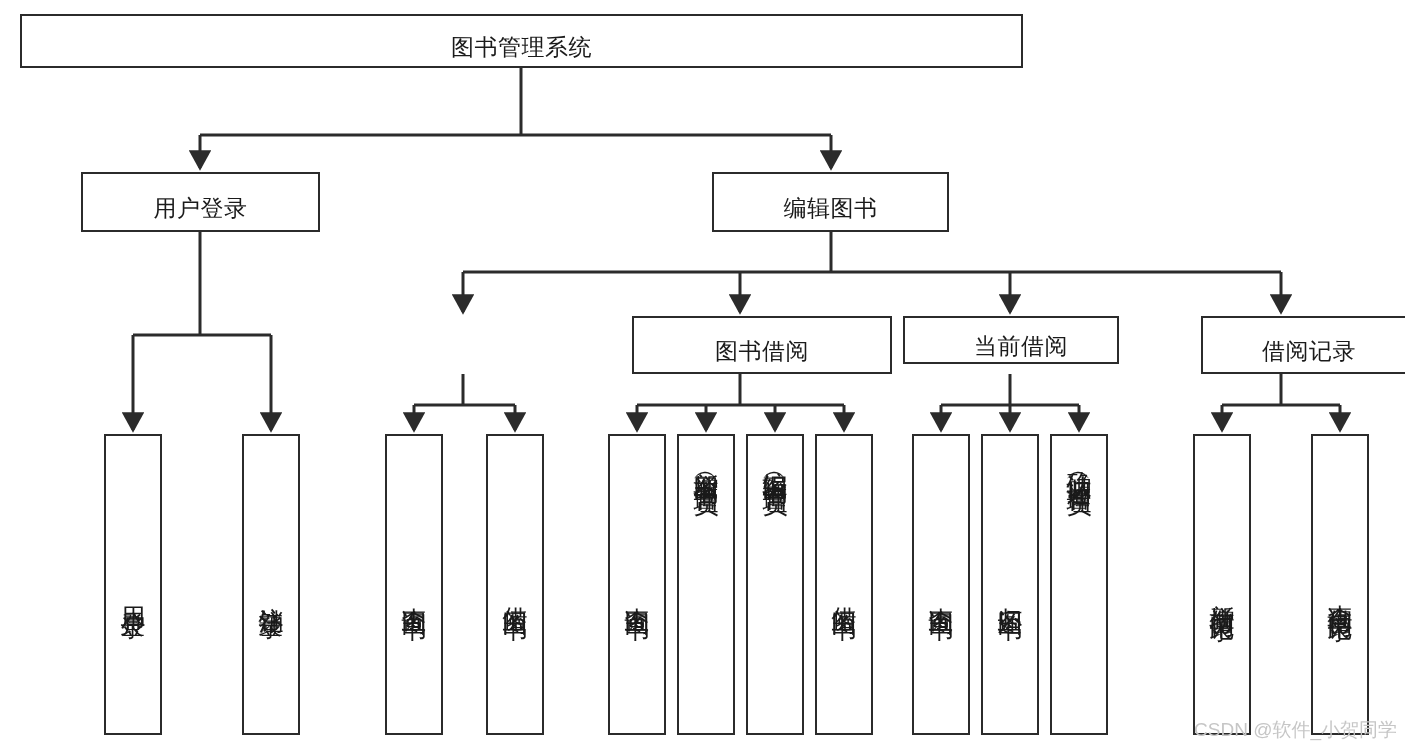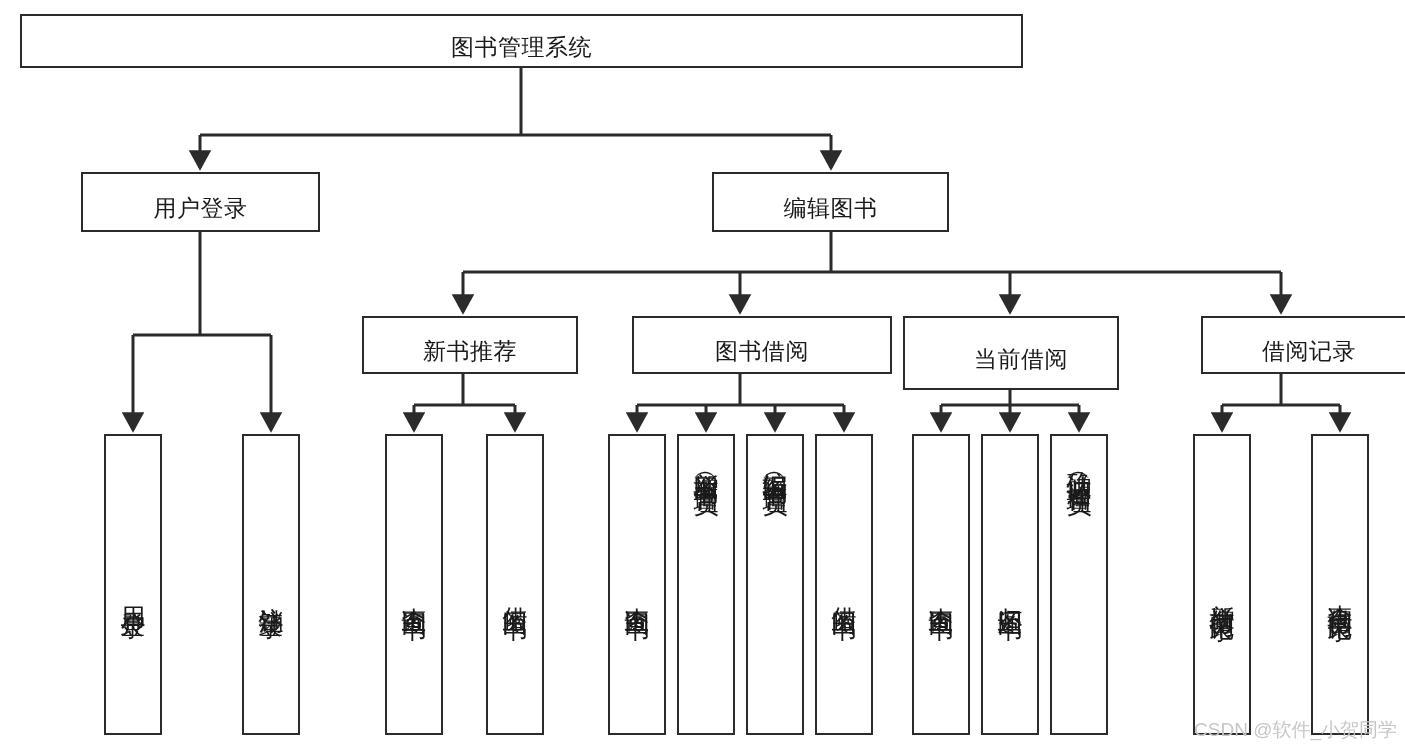--- a/index.html
+++ b/index.html
@@ -134,27 +134,24 @@
     <span class="node-label">图书管理系统</span>
   </div>
 
   <div class="node horizontal" style="left:81px; top:172px; width:239px; height:60px;">
     <span class="node-label">用户登录</span>
   </div>
   <div class="node horizontal" style="left:712px; top:172px; width:237px; height:60px;">
     <span class="node-label">编辑图书</span>
   </div>
 
-  <div class="node horizontal" style="left:362px; top:316px; width:216px; height:58px;">
-    <span class="node-label">新书推荐</span>
-  </div>
   <div class="node horizontal" style="left:632px; top:316px; width:260px; height:58px;">
     <span class="node-label">图书借阅</span>
   </div>
-  <div class="node horizontal" style="left:903px; top:316px; width:216px; height:74px;padding-left:20px;">
+  <div class="node horizontal" style="left:903px; top:316px; width:216px; height:48px;padding-left:20px;">
     <span class="node-label">当前借阅</span>
   </div>
   <div class="node horizontal" style="left:1201px; top:316px; width:216px; height:58px;">
     <span class="node-label">借阅记录</span>
   </div>
 
   <div class="node vertical centered" style="left:104px; top:434px; width:58px; height:301px;">
     <span class="node-label">用户登录</span>
   </div>
   <div class="node vertical centered" style="left:242px; top:434px; width:58px; height:301px;">

